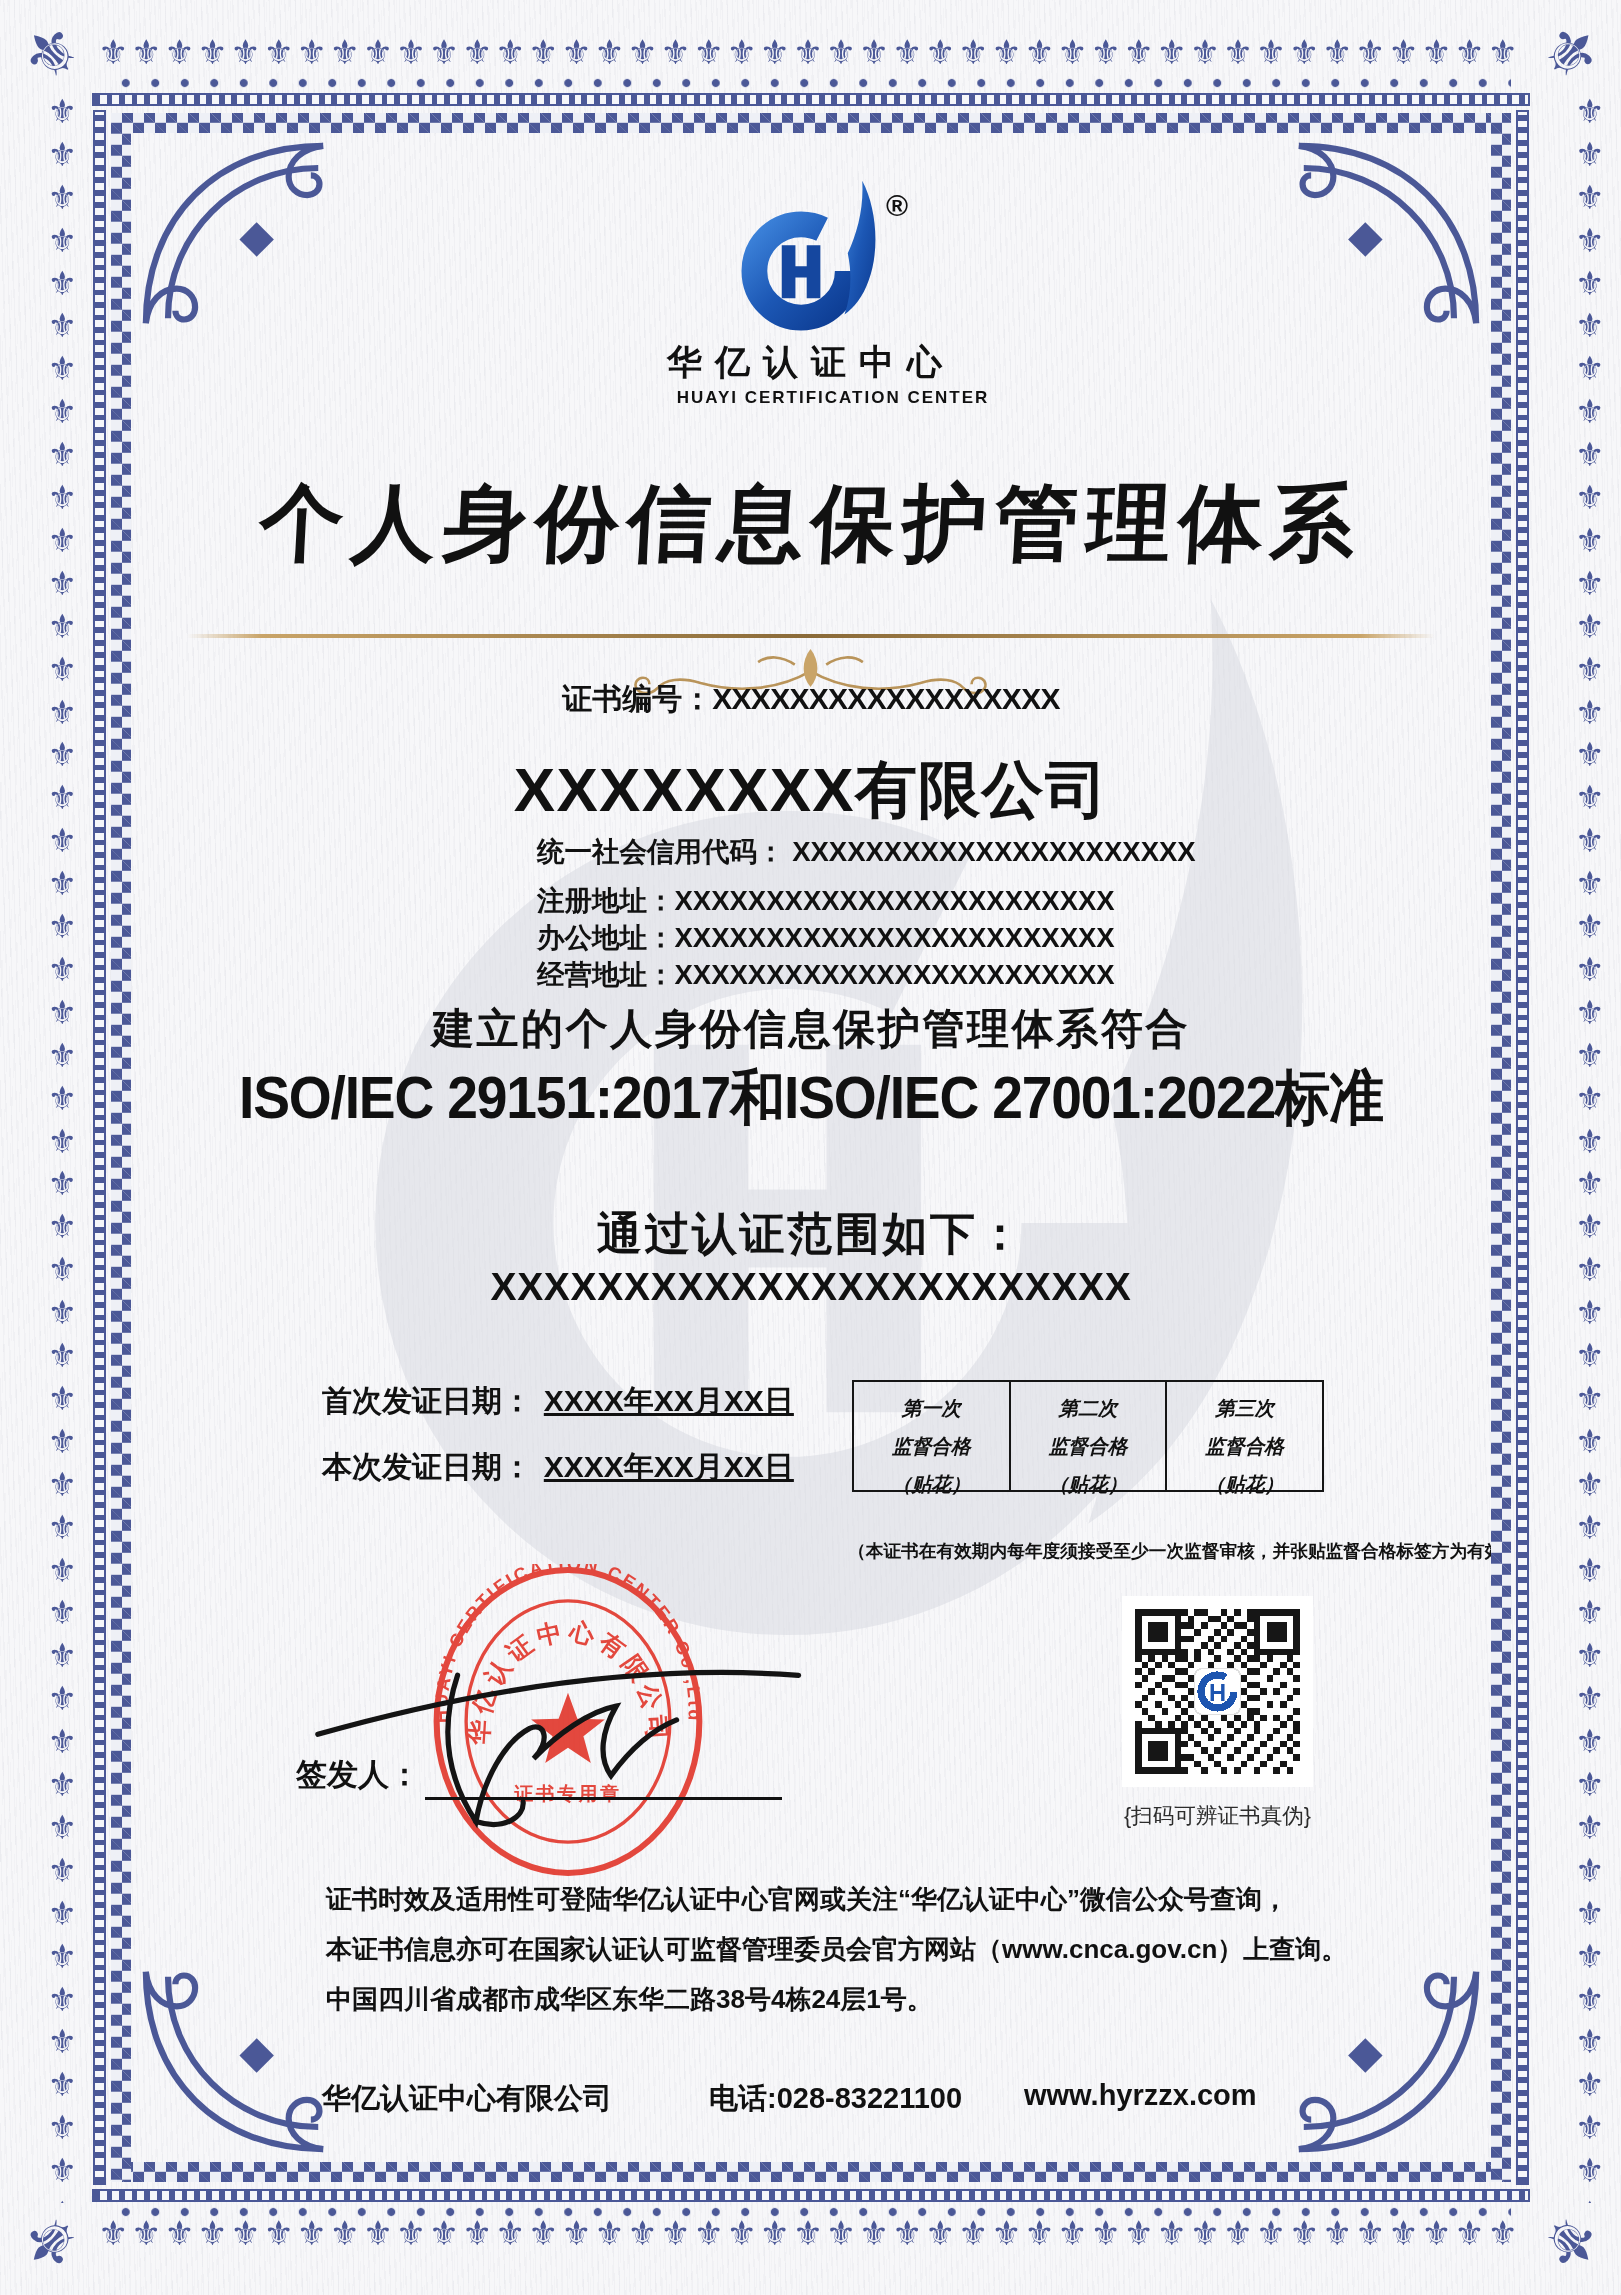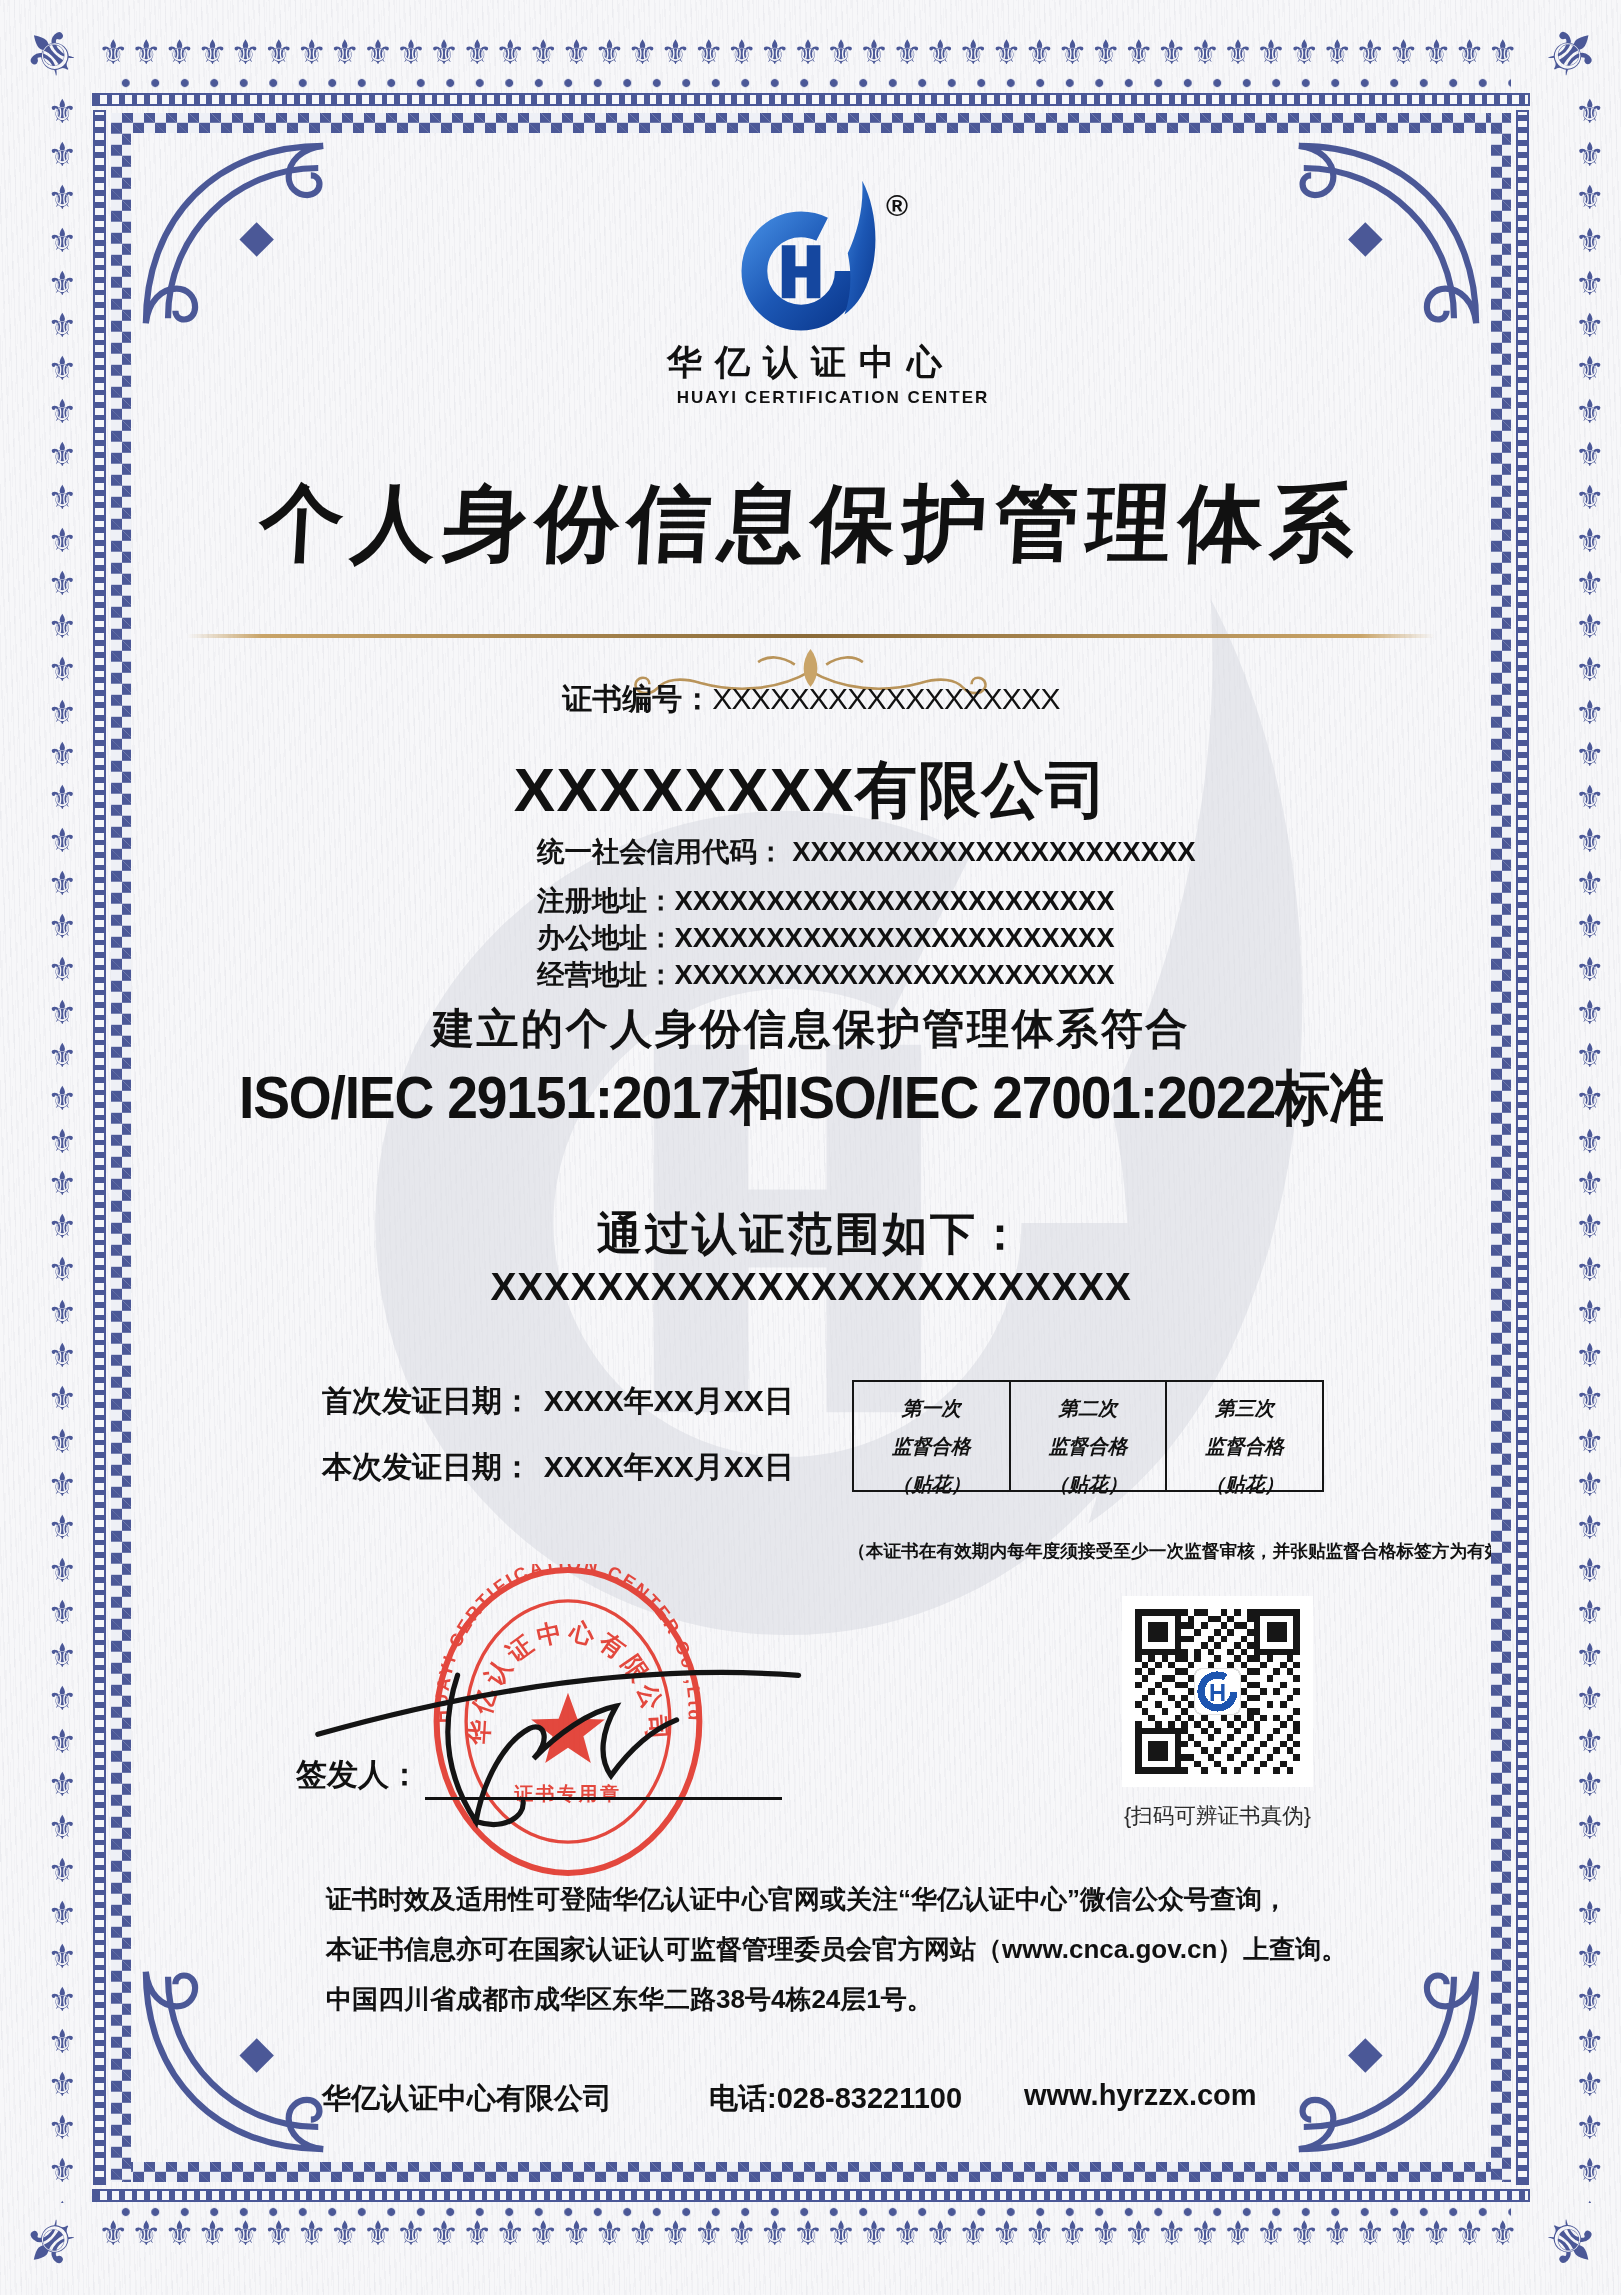--- a/index.html
+++ b/index.html
@@ -68,36 +68,36 @@
   .ctr{left:0;right:0;text-align:center;}
   .logo-svg{left:726px;top:176px;width:163px;height:169px;}
   .reg-mark{left:886px;top:189px;font-size:30px;font-weight:bold;color:#111;}
   .logo-cn{top:339px;font-size:35px;font-weight:bold;letter-spacing:13px;}
   .logo-en{top:388px;font-size:17px;font-weight:bold;letter-spacing:2px;padding-left:44px;}
   .main-title{top:467px;font-size:84px;font-weight:bold;letter-spacing:7.9px;transform:skewX(-3deg);}
   .gold-line{left:187px;right:187px;top:634px;height:3.9px;
     background:linear-gradient(90deg,rgba(185,148,90,0) 0,#c9a468 6%,#8a6a38 50%,#c9a468 94%,rgba(185,148,90,0) 100%);}
   .gold-orn{left:601px;top:645px;width:419px;height:59px;}
   .cert-line{top:679px;font-size:30px;font-weight:bold;}
-  .cert-line .val{font-weight:normal;letter-spacing:-0.7px;}
+  .cert-line .val{font-weight:bold;letter-spacing:-0.7px;}
   .company{top:748px;font-size:62px;font-weight:bold;letter-spacing:1.3px;}
   .info-line{left:537px;font-size:27.5px;font-weight:bold;white-space:nowrap;}
   .i0{top:834px;}
   .i1{top:883px;}
   .i2{top:920px;}
   .i3{top:957px;}
   .conform{top:1001px;font-size:42px;font-weight:bold;letter-spacing:2.6px;}
   .iso-line{top:1058px;font-size:60px;font-weight:bold;letter-spacing:-1.3px;transform:scaleX(.92);white-space:nowrap;}
   .scope-head{top:1204px;font-size:45px;font-weight:bold;letter-spacing:2.6px;}
   .scope-val{top:1265px;font-size:39px;font-weight:bold;letter-spacing:0.7px;}
   .date-line{left:322px;font-size:30px;font-weight:bold;white-space:nowrap;}
   .d0{top:1381px;}
   .d1{top:1447px;}
   .d2{top:1512px;}
-  .date-line .val{margin-left:11.8px;}
+  .date-line .val{margin-left:11.8px;text-decoration:underline;}
   .sup-table{left:852px;top:1380px;width:472px;height:112px;display:flex;border:2.6px solid #151515;box-sizing:border-box;background:transparent;font-style:italic;}
   .sup-cell{flex:1;border-right:2.6px solid #151515;text-align:center;padding-top:17px;box-sizing:border-box;}
   .sup-cell:last-child{border-right:none;}
   .sup-cell div{font-size:19.7px;font-weight:bold;line-height:1;margin-bottom:18.3px;}
   .sup-note{left:848px;top:1539px;font-size:17.7px;font-weight:bold;white-space:nowrap;}
   .stamp-svg{left:427px;top:1564px;width:282px;height:315px;}
   .sig-svg{left:308px;top:1613px;width:505px;height:223px;}
   .issuer{left:296px;top:1754px;font-size:31px;font-weight:bold;}
   .issuer-line{left:425px;top:1797px;width:357px;height:3.3px;background:#111;}
   .qr-card{left:1122px;top:1596px;width:191px;height:191px;background:#fff;}

